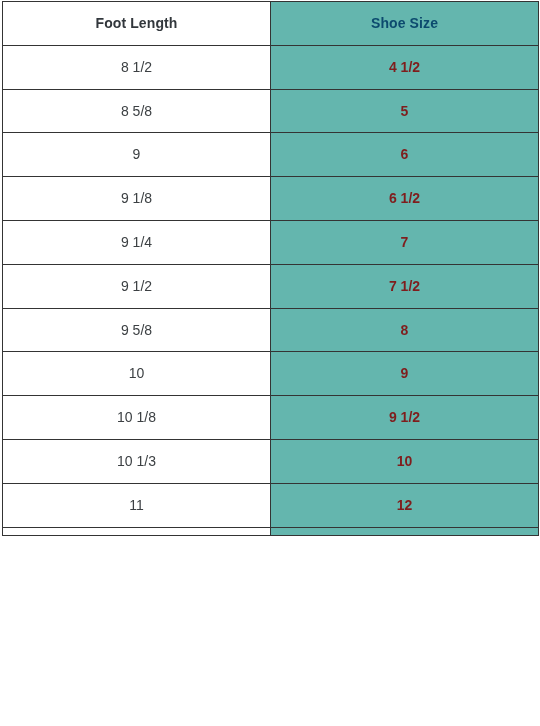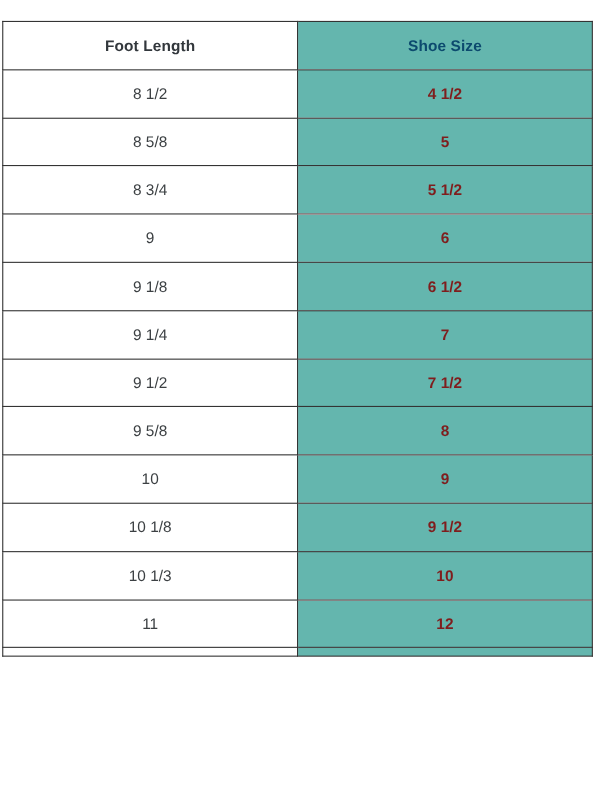--- a/index.html
+++ b/index.html
@@ -19,21 +19,21 @@
     width: 540px;
     height: 726px;
     overflow: hidden;
     box-sizing: border-box;
   }
   table.size-table {
     border-collapse: collapse;
     table-layout: fixed;
     width: 536px;
     margin-left: 2px;
-    margin-top: 19px;
+    margin-top: 1px;
   }
   table.size-table col.col-foot { width: 268px; }
   table.size-table col.col-shoe { width: 268px; }
 
   table.size-table th,
   table.size-table td {
     border: 1.5px solid #343434;
     height: 43.8px;
     padding: 0 6px;
     text-align: center;
@@ -89,24 +89,20 @@
     <tbody id="size-table-body">
         <tr>
           <td class="cell-foot">8 1/2</td>
           <td class="cell-shoe">4 1/2</td>
         </tr>
         <tr>
           <td class="cell-foot">8 5/8</td>
           <td class="cell-shoe">5</td>
         </tr>
         <tr>
-          <td class="cell-foot">8 3/4</td>
-          <td class="cell-shoe">5 1/2</td>
-        </tr>
-        <tr>
           <td class="cell-foot">9</td>
           <td class="cell-shoe">6</td>
         </tr>
         <tr>
           <td class="cell-foot">9 1/8</td>
           <td class="cell-shoe">6 1/2</td>
         </tr>
         <tr>
           <td class="cell-foot">9 1/4</td>
           <td class="cell-shoe">7</td>

